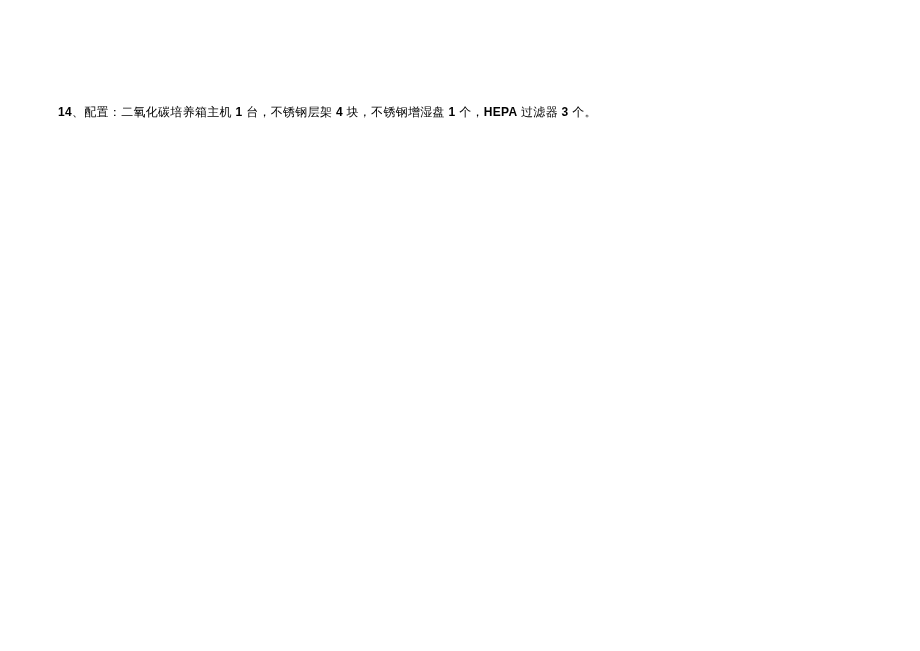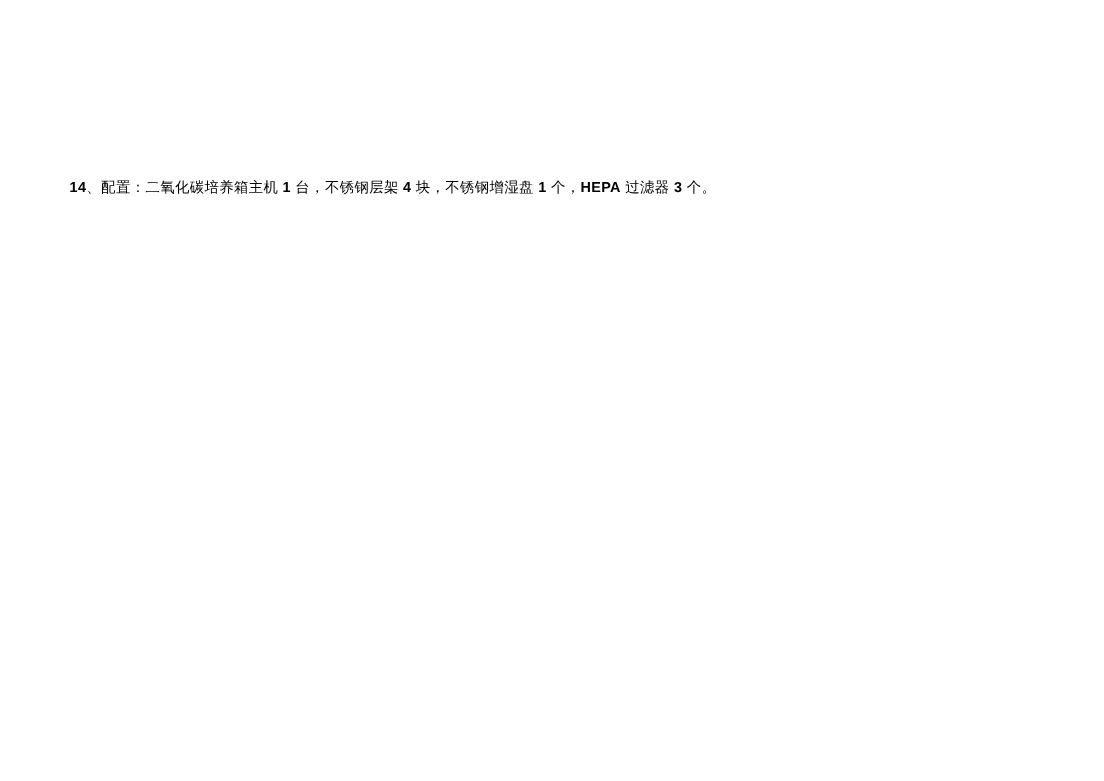--- a/index.html
+++ b/index.html
@@ -12,21 +12,20 @@
       height: 651px;
       background: #ffffff;
       font-family: "Microsoft YaHei", "SimSun", sans-serif;
       position: relative;
     }
     .content {
       position: absolute;
       top: 103px;
       left: 58px;
       right: 58px;
-      margin-top: 44px;
     }
     .line {
       font-size: 12px;
       line-height: 1.6;
       color: #000000;
       letter-spacing: 0.3px;
     }
     .num-label {
       font-weight: bold;
     }

